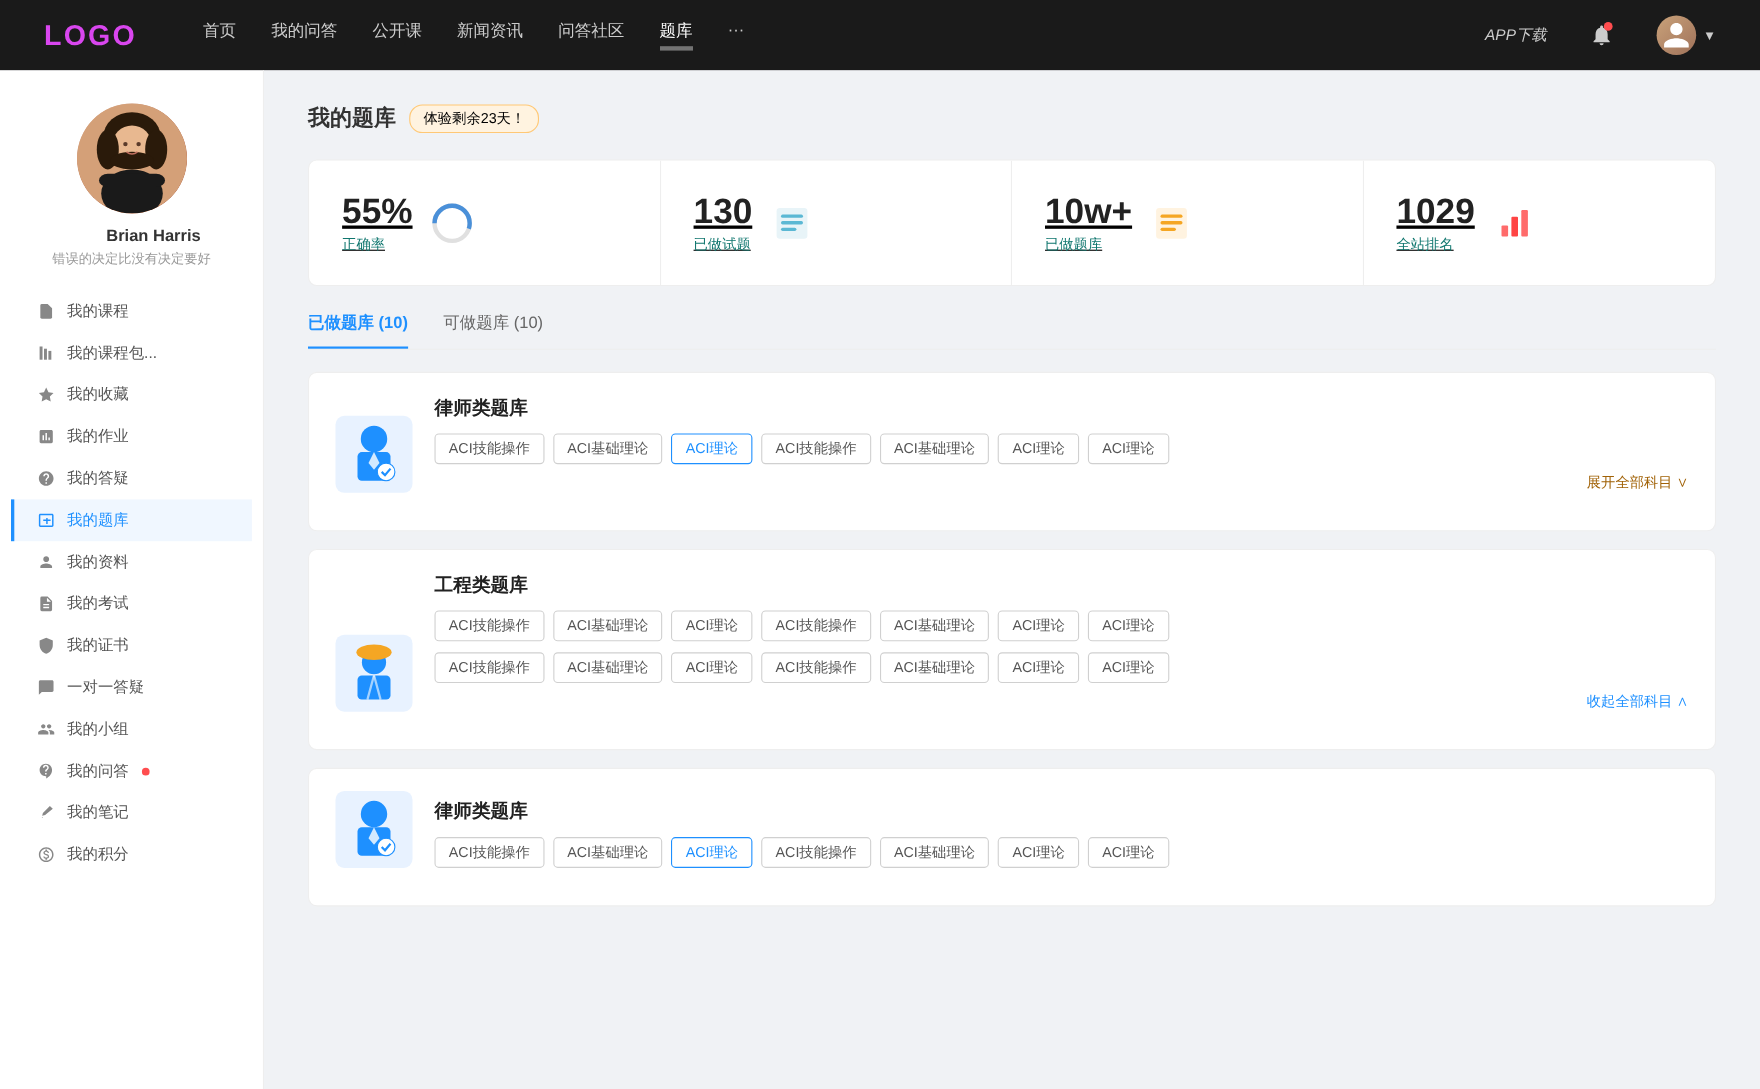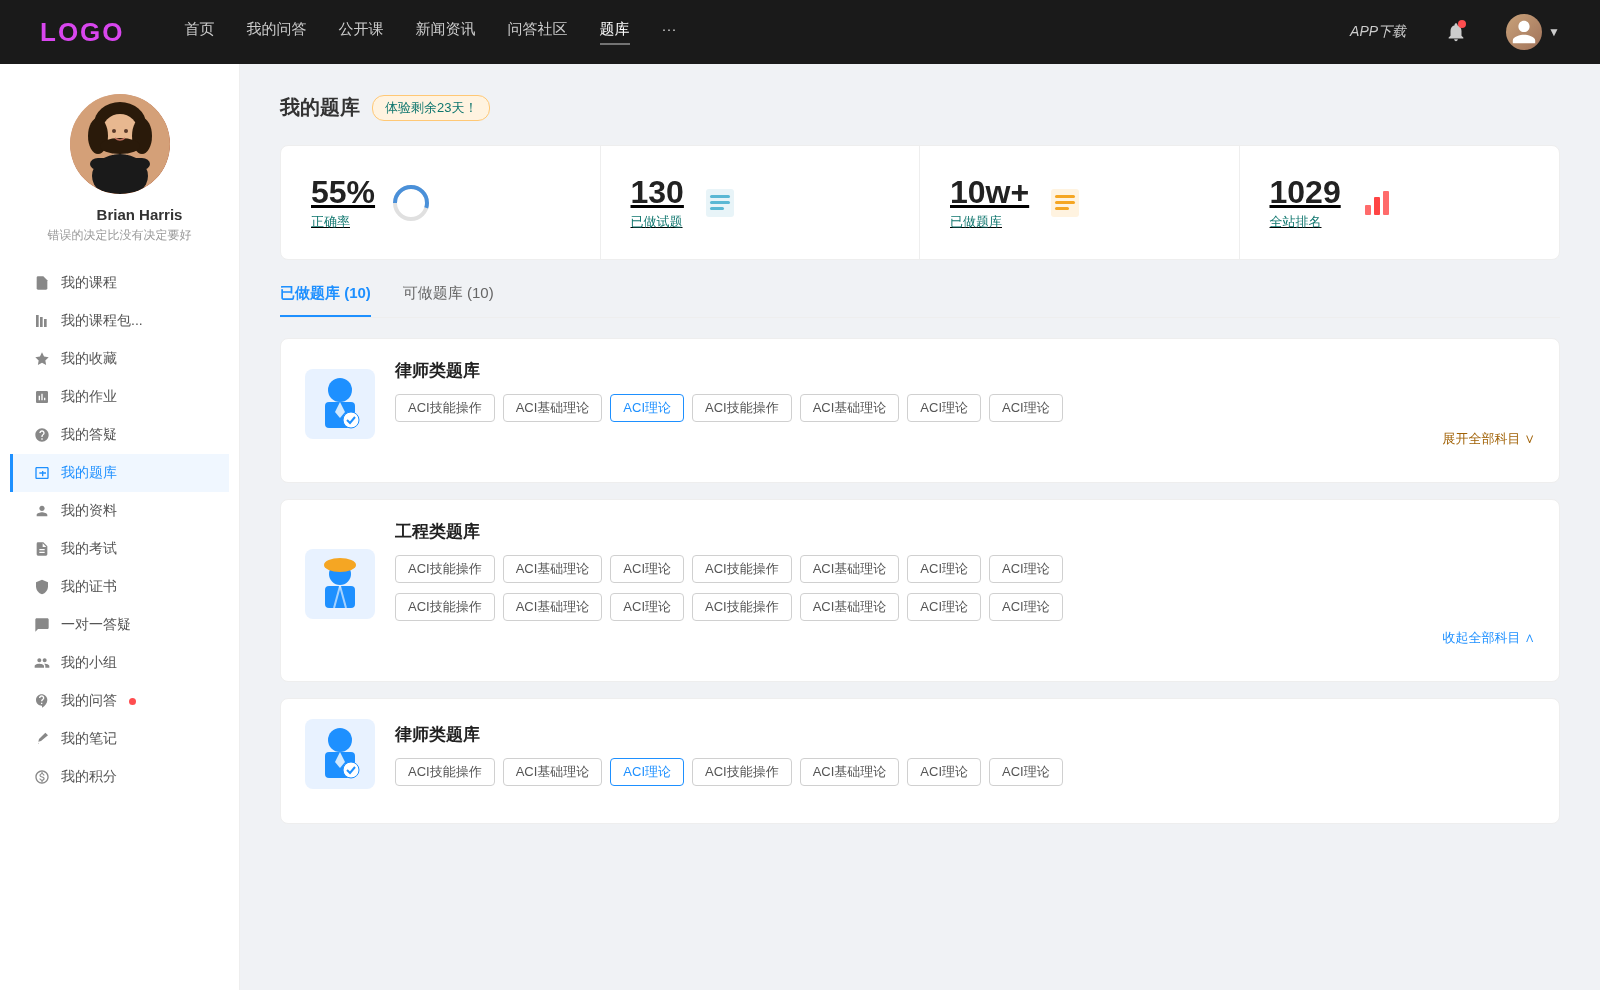--- a/index.html
+++ b/index.html
@@ -27,21 +27,21 @@
       flex: 1;
     }
     .topnav-link {
       color: #ccc;
       font-size: 15px;
       cursor: pointer;
       padding-bottom: 4px;
     }
     .topnav-link.active {
       color: white;
-      border-bottom: 2px solid #737373;
+      border-bottom: 4px solid #737373;
     }
     .topnav-right {
       display: flex;
       align-items: center;
       gap: 36px;
       font-style: italic;
     }
     .topnav-appdownload {
       color: #ccc;
       font-size: 14px;
@@ -175,21 +175,21 @@
       gap: 12px;
       margin-bottom: 24px;
     }
     .page-title {
       font-size: 20px;
       font-weight: 600;
       color: #333;
     }
     .trial-badge {
       background: #fff3e0;
-      color: #0f766e;
+      color: #000000;
       border: 1px solid #ffc875;
       border-radius: 12px;
       padding: 3px 12px;
       font-size: 13px;
     }
 
     
     .stats-row {
       display: grid;
       grid-template-columns: repeat(4, 1fr);
@@ -248,21 +248,21 @@
     
     .qbank-card {
       background: white;
       border-radius: 8px;
       margin-bottom: 16px;
       padding: 20px 24px;
       border: 1px solid #eee;
     }
     .qbank-header {
       display: flex;
-      align-items: center;
+      align-items: flex-end;
       gap: 20px;
       margin-bottom: 14px;
     }
     .qbank-icon-wrap {
       width: 70px; height: 70px;
       background: #e8f2ff;
       border-radius: 8px;
       display: flex; align-items: center; justify-content: center;
       flex-shrink: 0;
     }

